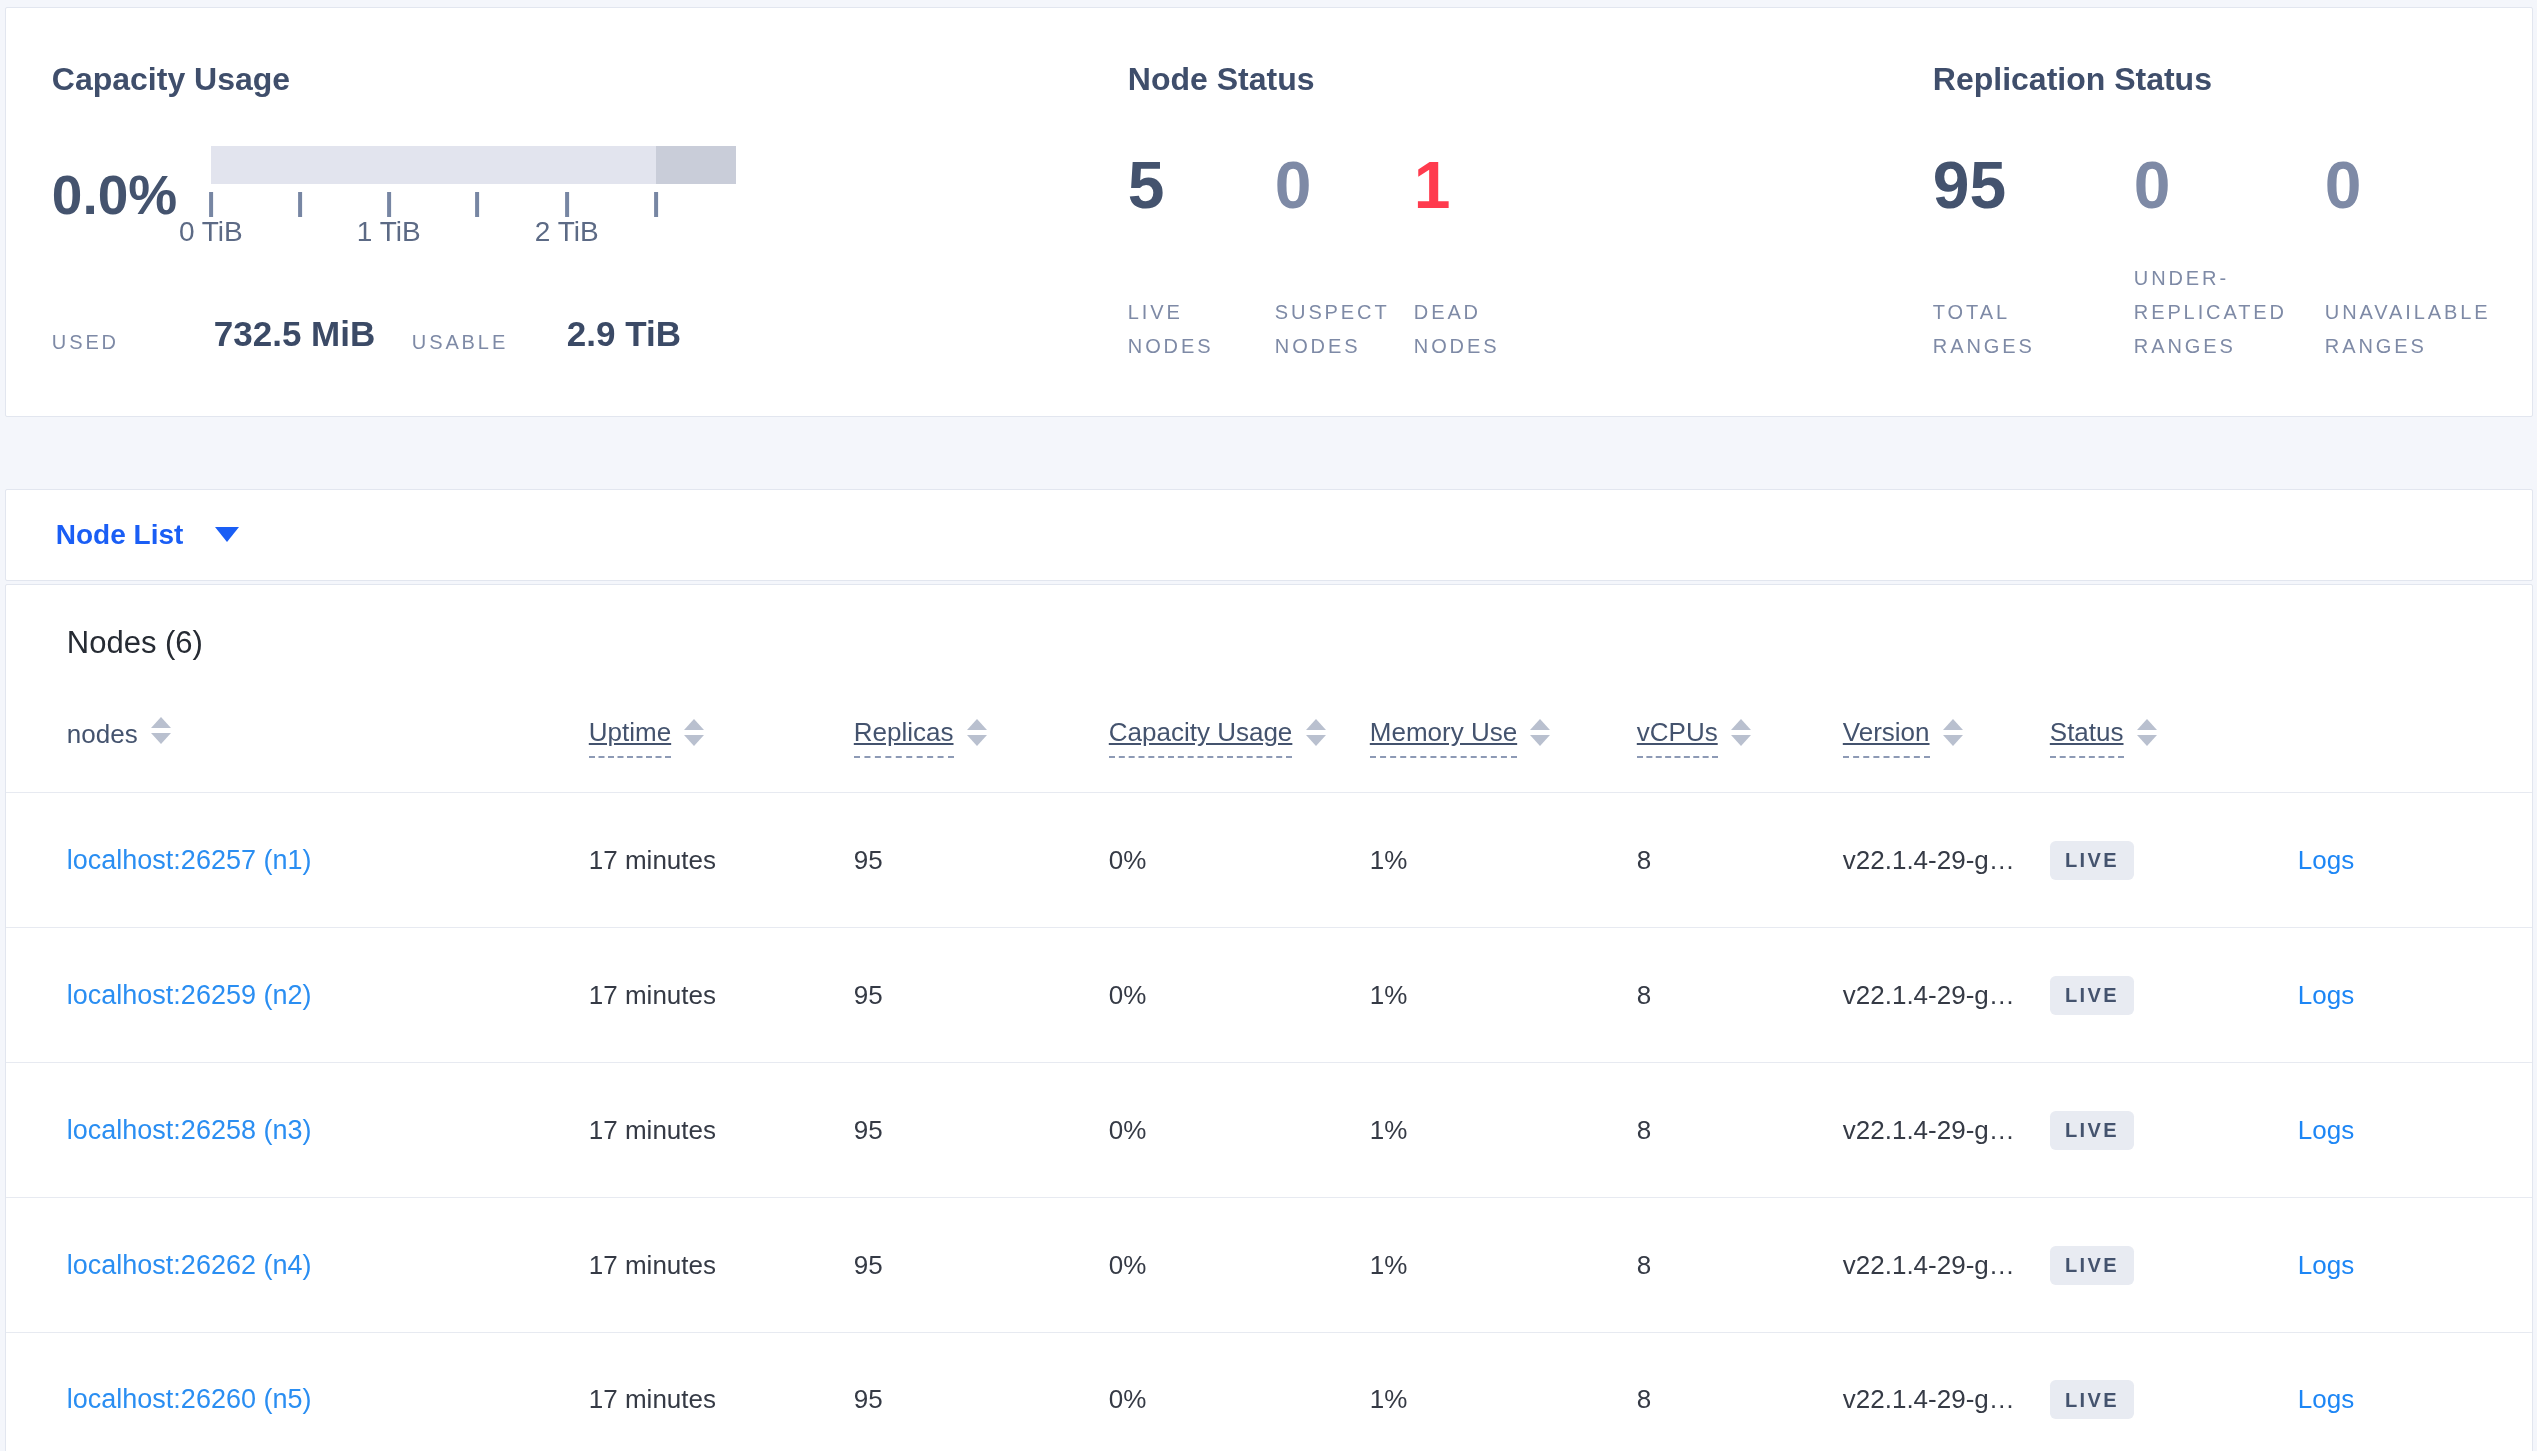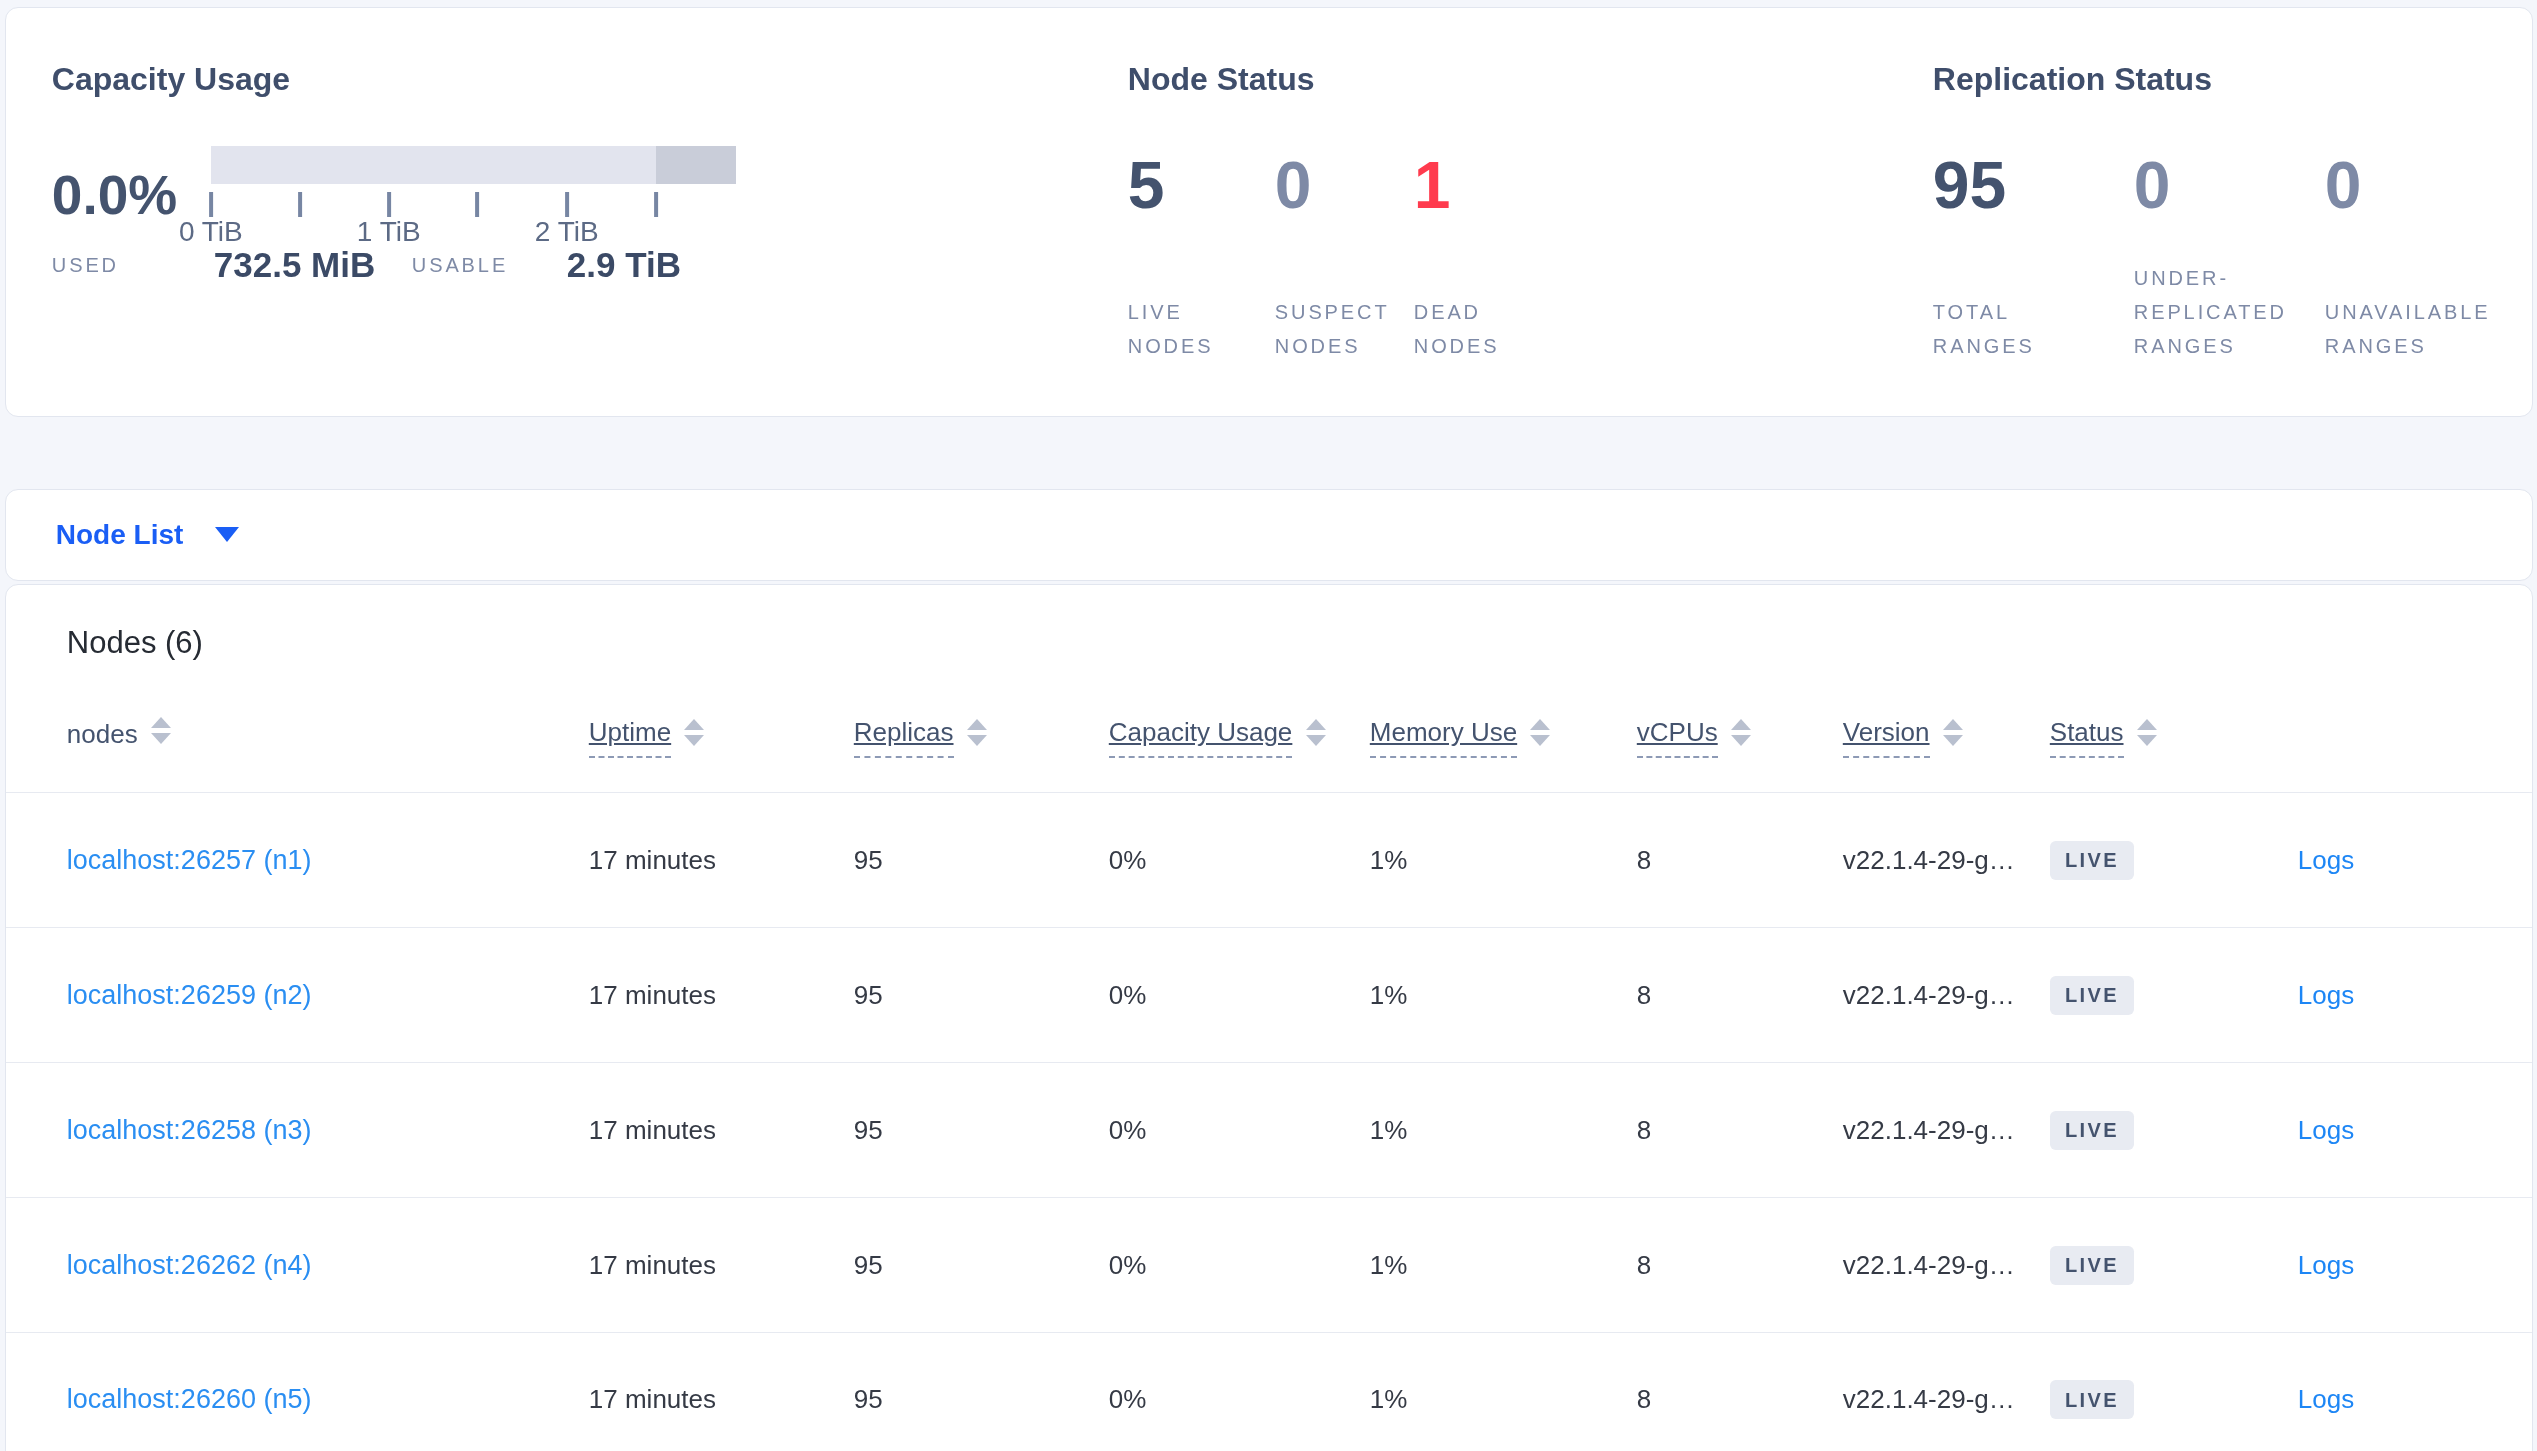--- a/index.html
+++ b/index.html
@@ -6,21 +6,21 @@
   html,body { width:2538px; height:1452px; overflow:hidden; }
   body {
     background:#f4f6fb;
     font-family:"Liberation Sans","DejaVu Sans",sans-serif;
     color:#44536e;
     padding:6.7px 4.8px 0 4.8px;
   }
   .card {
     background:#ffffff;
     border:1.9px solid #e2e6ef;
-    border-radius:13px;
+    border-radius:2px;
   }
 
   
   .summary-card { height:410px; }
   .summary-grid {
     display:grid;
     grid-template-columns:1122px 805px 1fr;
     height:100%;
   }
   .sec { padding-top:52px; }
@@ -40,21 +40,21 @@
   .cap-ticks { position:relative; height:32px; }
   .cap-tick {
     position:absolute; top:7.6px; width:3.8px; height:25px; background:#7786a3;
     transform:translateX(-1.9px);
   }
   .cap-tick-labels { position:relative; height:29px; }
   .cap-tick-label {
     position:absolute; transform:translateX(-50%);
     font-size:28px; color:#5c6a85; white-space:nowrap;
   }
-  .cap-metrics { display:flex; align-items:center; }
+  .cap-metrics { display:flex; align-items:flex-end; margin-top:69px; }
   .m-label {
     font-size:20px; letter-spacing:2.9px; color:#7e8aa6;
   }
   .m-value { font-size:35px; font-weight:600; color:#3b4a66; }
   .m-used-label { width:162px; }
   .m-used-value { width:198px; }
   .m-usable-label { width:155px; }
 
   
   .stats-row { display:flex; margin-top:54px; height:227px; }

